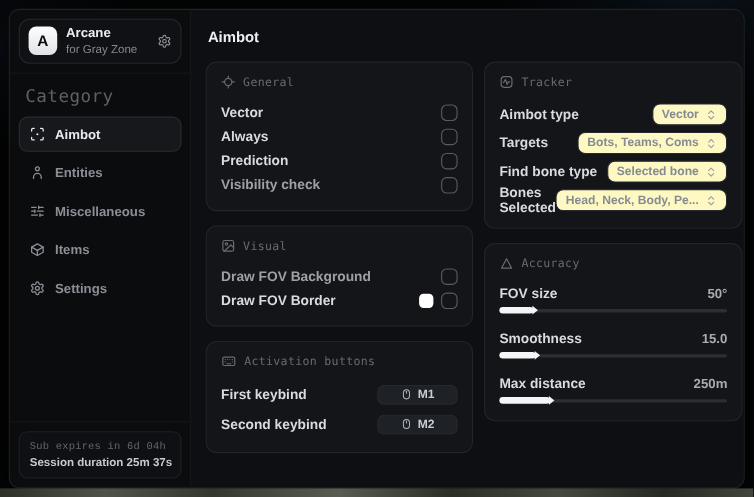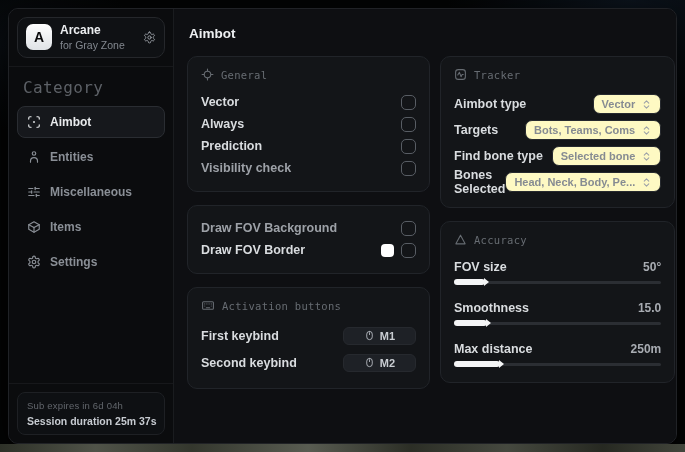--- a/index.html
+++ b/index.html
@@ -33,21 +33,21 @@
   .app-name { font-size:12px; font-weight:700; color:#eceef0; }
   .app-sub { font-size:10.5px; color:#83888f; margin-top:1px; }
   .hdr-gear { margin-left:auto; color:#989da4; display:flex; }
   .sb-nav { flex:1; padding:9px 8px; }
   .category { font-family:"DejaVu Sans Mono", monospace; font-size:16px; letter-spacing:.4px; color:#5d6167; margin:2px 6px 9px; }
   .nav-item { height:32px; display:flex; align-items:center; gap:9px; padding:0 9px; border-radius:8px; color:#8a8f96; font-size:12px; font-weight:600; margin-bottom:3px; border:1px solid transparent; cursor:pointer; }
   .nav-item.selected { background:#16181c; border-color:#2a2d32; color:#e9ebed; }
   .nav-item .nicon { display:flex; width:14px; }
   .sb-footer { padding:8px; border-top:1px solid #17181b; }
   .footer-card { border:1px solid #1e2024; background:#0e1013; border-radius:8px; padding:7px 9px; }
-  .foot1 { font-family:Liberation Sans, sans-serif; font-size:9.5px; letter-spacing:.2px; color:#62666c; margin-bottom:4px; white-space:nowrap; }
+  .foot1 { font-family:Liberation Mono, monospace; font-size:9.5px; letter-spacing:.2px; color:#62666c; margin-bottom:4px; white-space:nowrap; }
   .foot2 { font-size:10.5px; font-weight:700; color:#c7cbd1; white-space:nowrap; }
   
   .main { flex:1; background:#0e0f12; padding:13px 13px 0; overflow:hidden; }
   .main-title { font-size:13.5px; font-weight:800; color:#eef0f2; margin:4px 0 15px 2px; }
   .cols { display:flex; gap:10px; align-items:flex-start; }
   .col-left { width:243px; flex:0 0 243px; }
   .col-right { flex:1; }
   .panel { background:#131518; border:1px solid #212429; border-radius:10px; padding:11px 13px 12px; margin-bottom:13px; }
   .panel-header { display:flex; align-items:flex-end; gap:7px; color:#676c72; font-family:"DejaVu Sans Mono", monospace; font-size:10.5px; letter-spacing:.3px; margin-bottom:10px; }
   .panel-header svg { flex:0 0 auto; }
@@ -200,20 +200,30 @@
             <span class="rlabel">Prediction</span>
             <span class="checkbox"></span>
           </div>
           <div class="trow">
             <span class="rlabel dim">Visibility check</span>
             <span class="checkbox"></span>
           </div>
         </div>
 
         <div class="panel">
+          <div class="panel-header">
+            <span>
+              <svg width="13" height="13" viewBox="0 0 24 24" fill="none" stroke="currentColor" stroke-width="2" stroke-linecap="round" stroke-linejoin="round">
+                  <rect x="3" y="3" width="18" height="18" rx="3"></rect>
+                  <circle cx="9" cy="9" r="2"></circle>
+                  <path d="M21 15l-4.5-4.5L5 21"></path>
+                </svg>
+            </span>
+            <span>Visual</span>
+          </div>
           <div class="trow">
             <span class="rlabel dim">Draw FOV Background</span>
             <span class="checkbox"></span>
           </div>
           <div class="trow">
             <span class="rlabel">Draw FOV Border</span>
             <span class="vright">
               <span class="swatch" style="background-color: rgb(255, 255, 255);"></span>
               <span class="checkbox"></span>
             </span>

